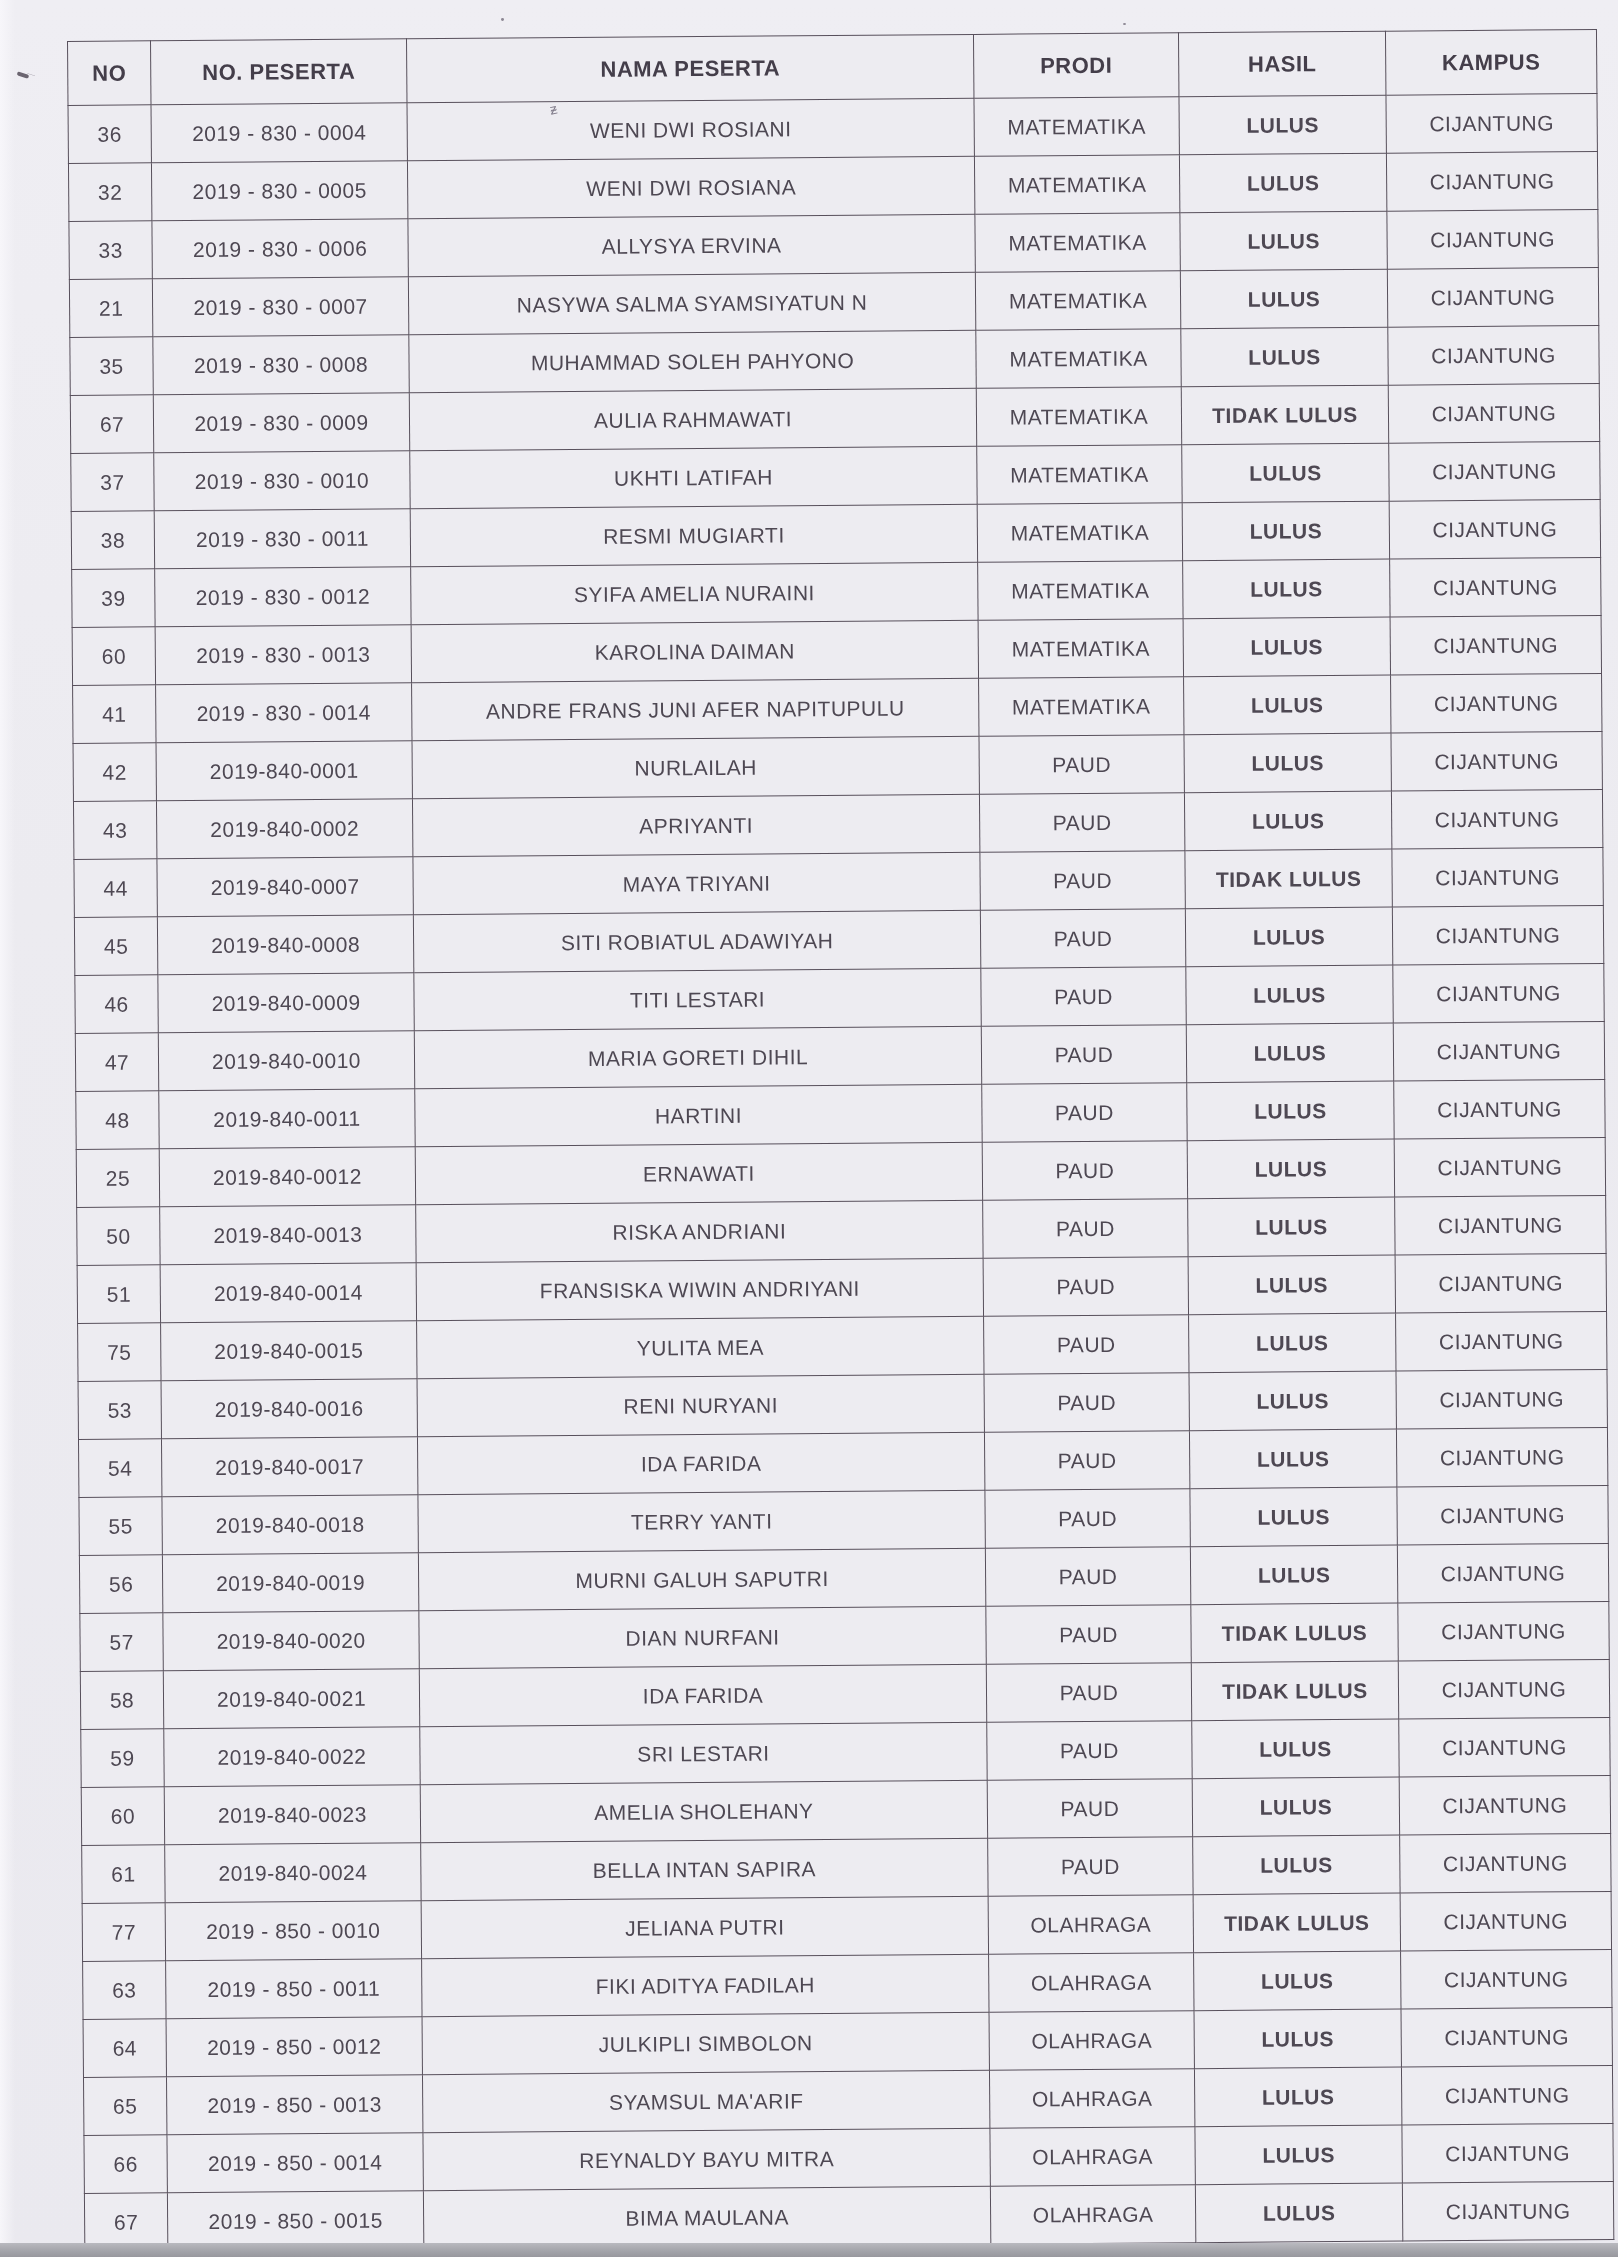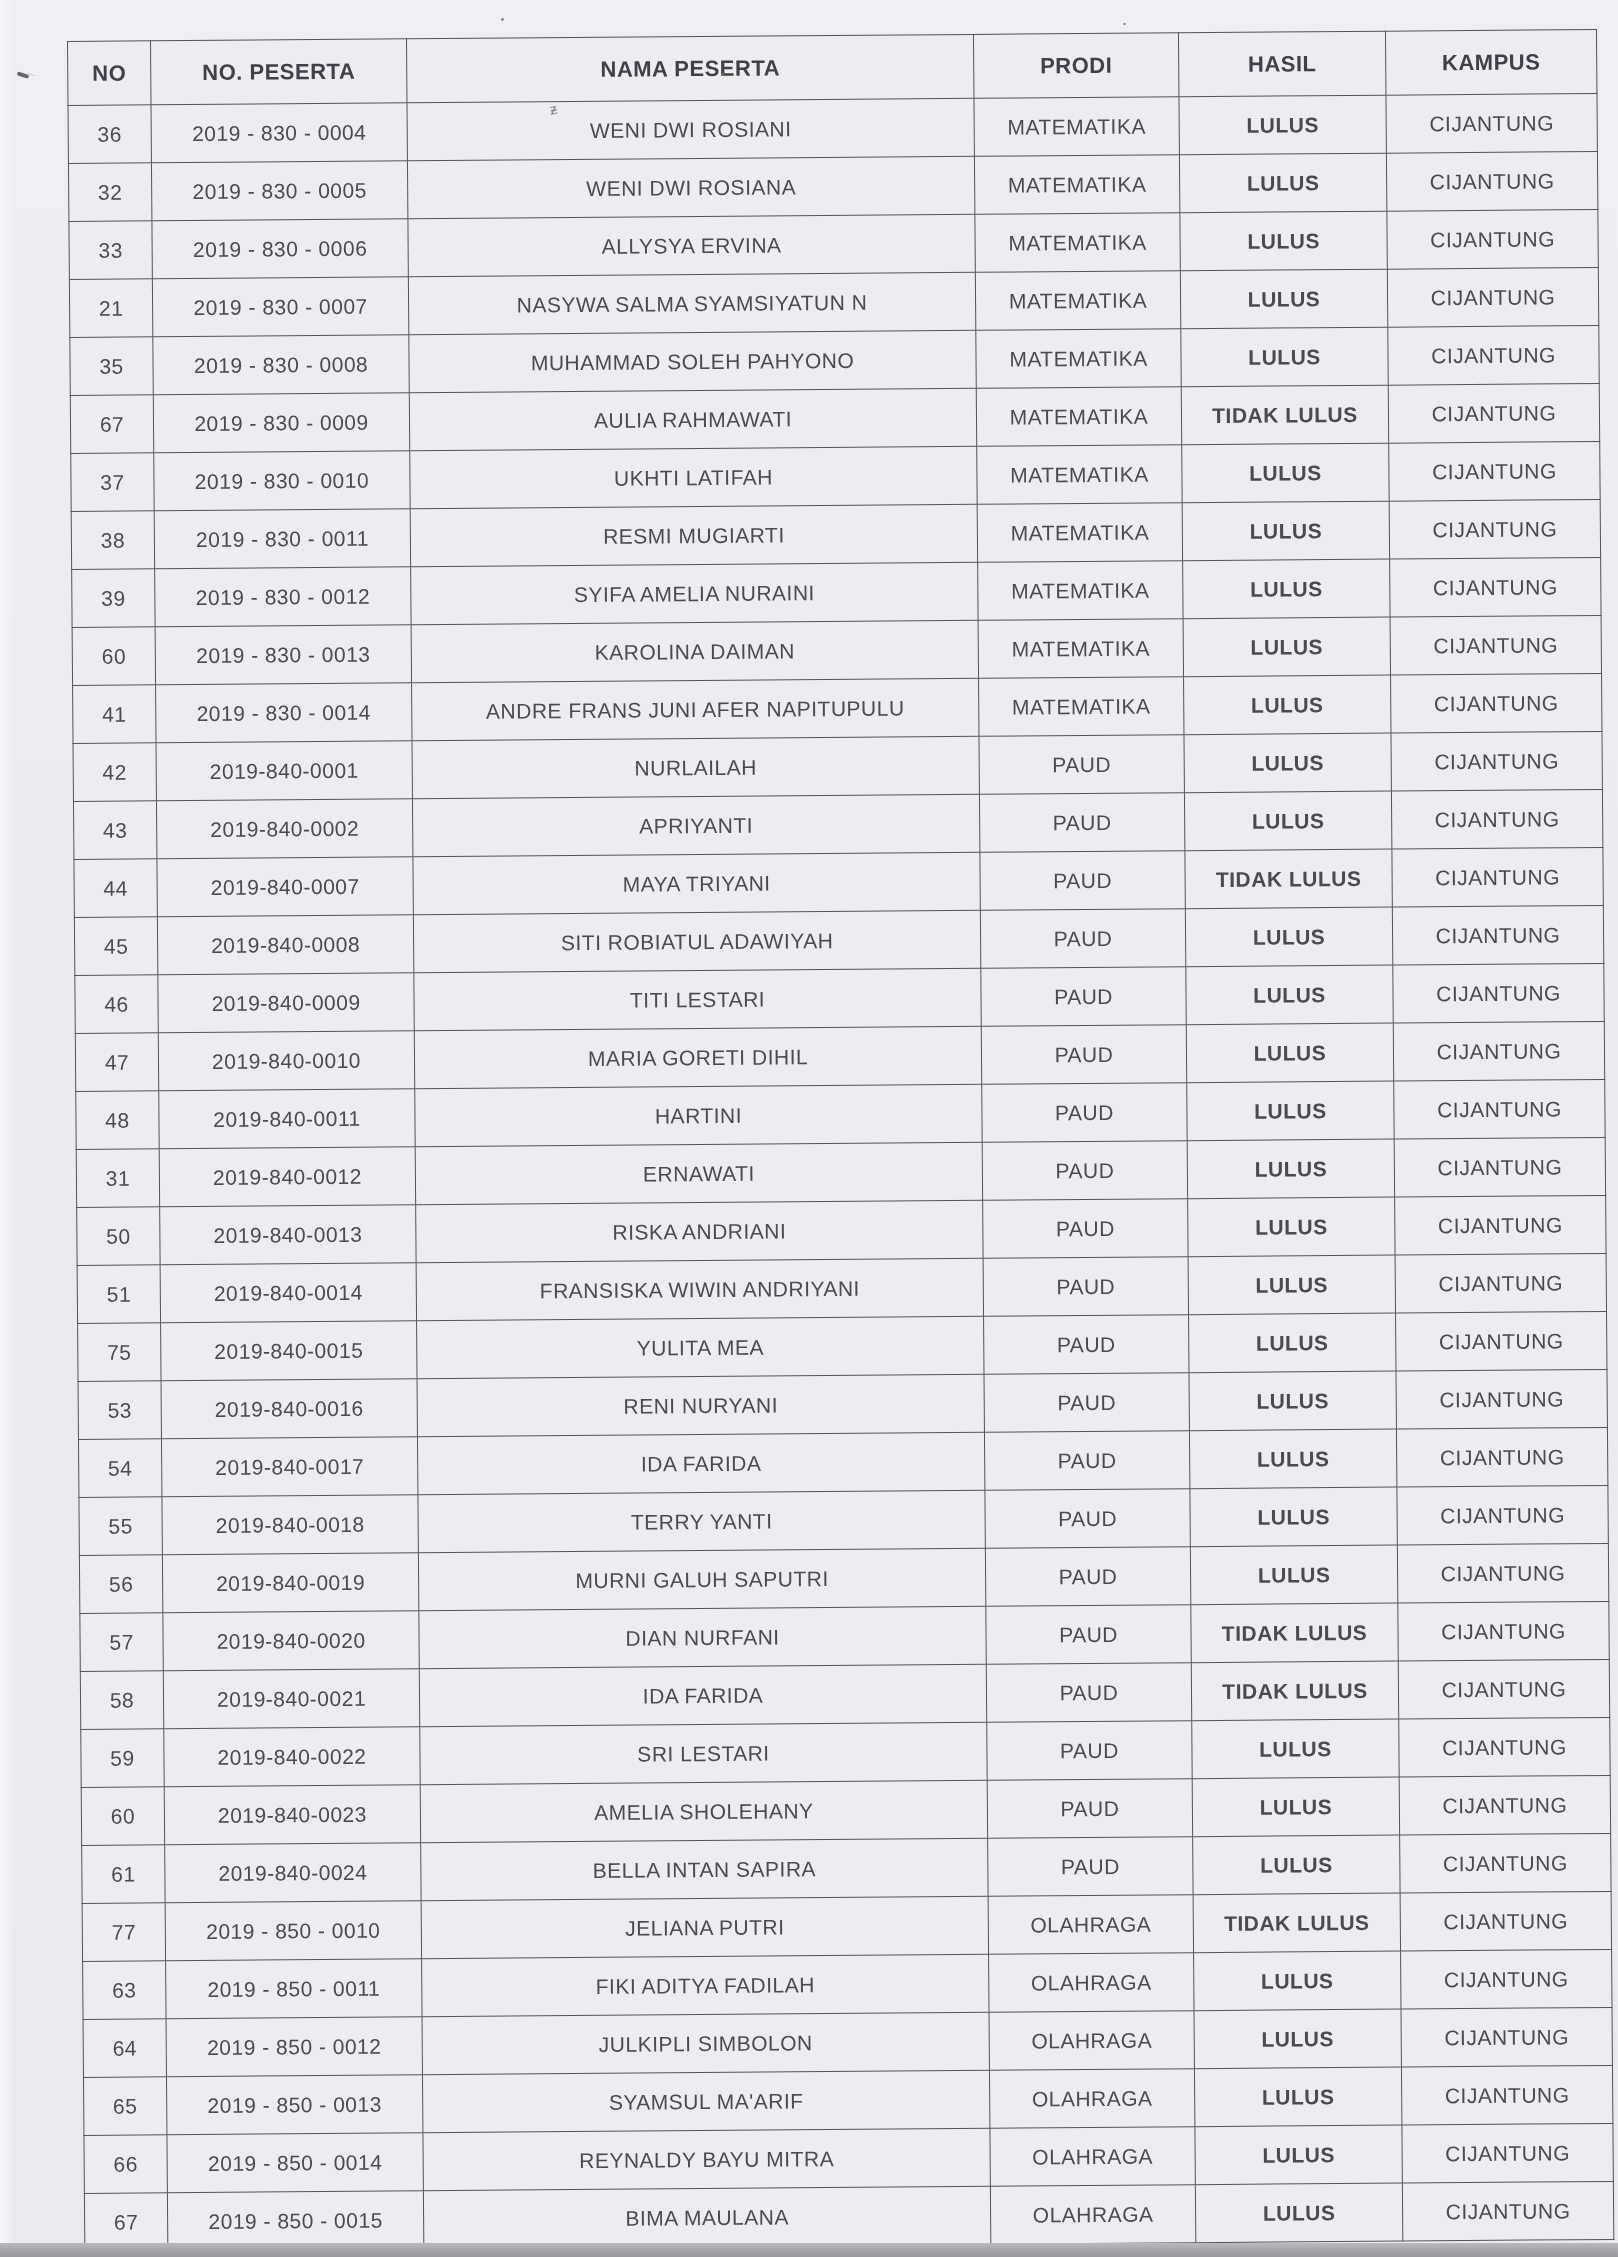--- a/index.html
+++ b/index.html
@@ -251,21 +251,21 @@
     </tr>
           <tr>
       <td class="col-no">48</td>
       <td class="col-peserta">2019-840-0011</td>
       <td class="col-nama">HARTINI</td>
       <td class="col-prodi">PAUD</td>
       <td class="col-hasil">LULUS</td>
       <td class="col-kampus">CIJANTUNG</td>
     </tr>
           <tr>
-      <td class="col-no">31</td>
+      <td class="col-no">25</td>
       <td class="col-peserta">2019-840-0012</td>
       <td class="col-nama">ERNAWATI</td>
       <td class="col-prodi">PAUD</td>
       <td class="col-hasil">LULUS</td>
       <td class="col-kampus">CIJANTUNG</td>
     </tr>
           <tr>
       <td class="col-no">50</td>
       <td class="col-peserta">2019-840-0013</td>
       <td class="col-nama">RISKA ANDRIANI</td>

